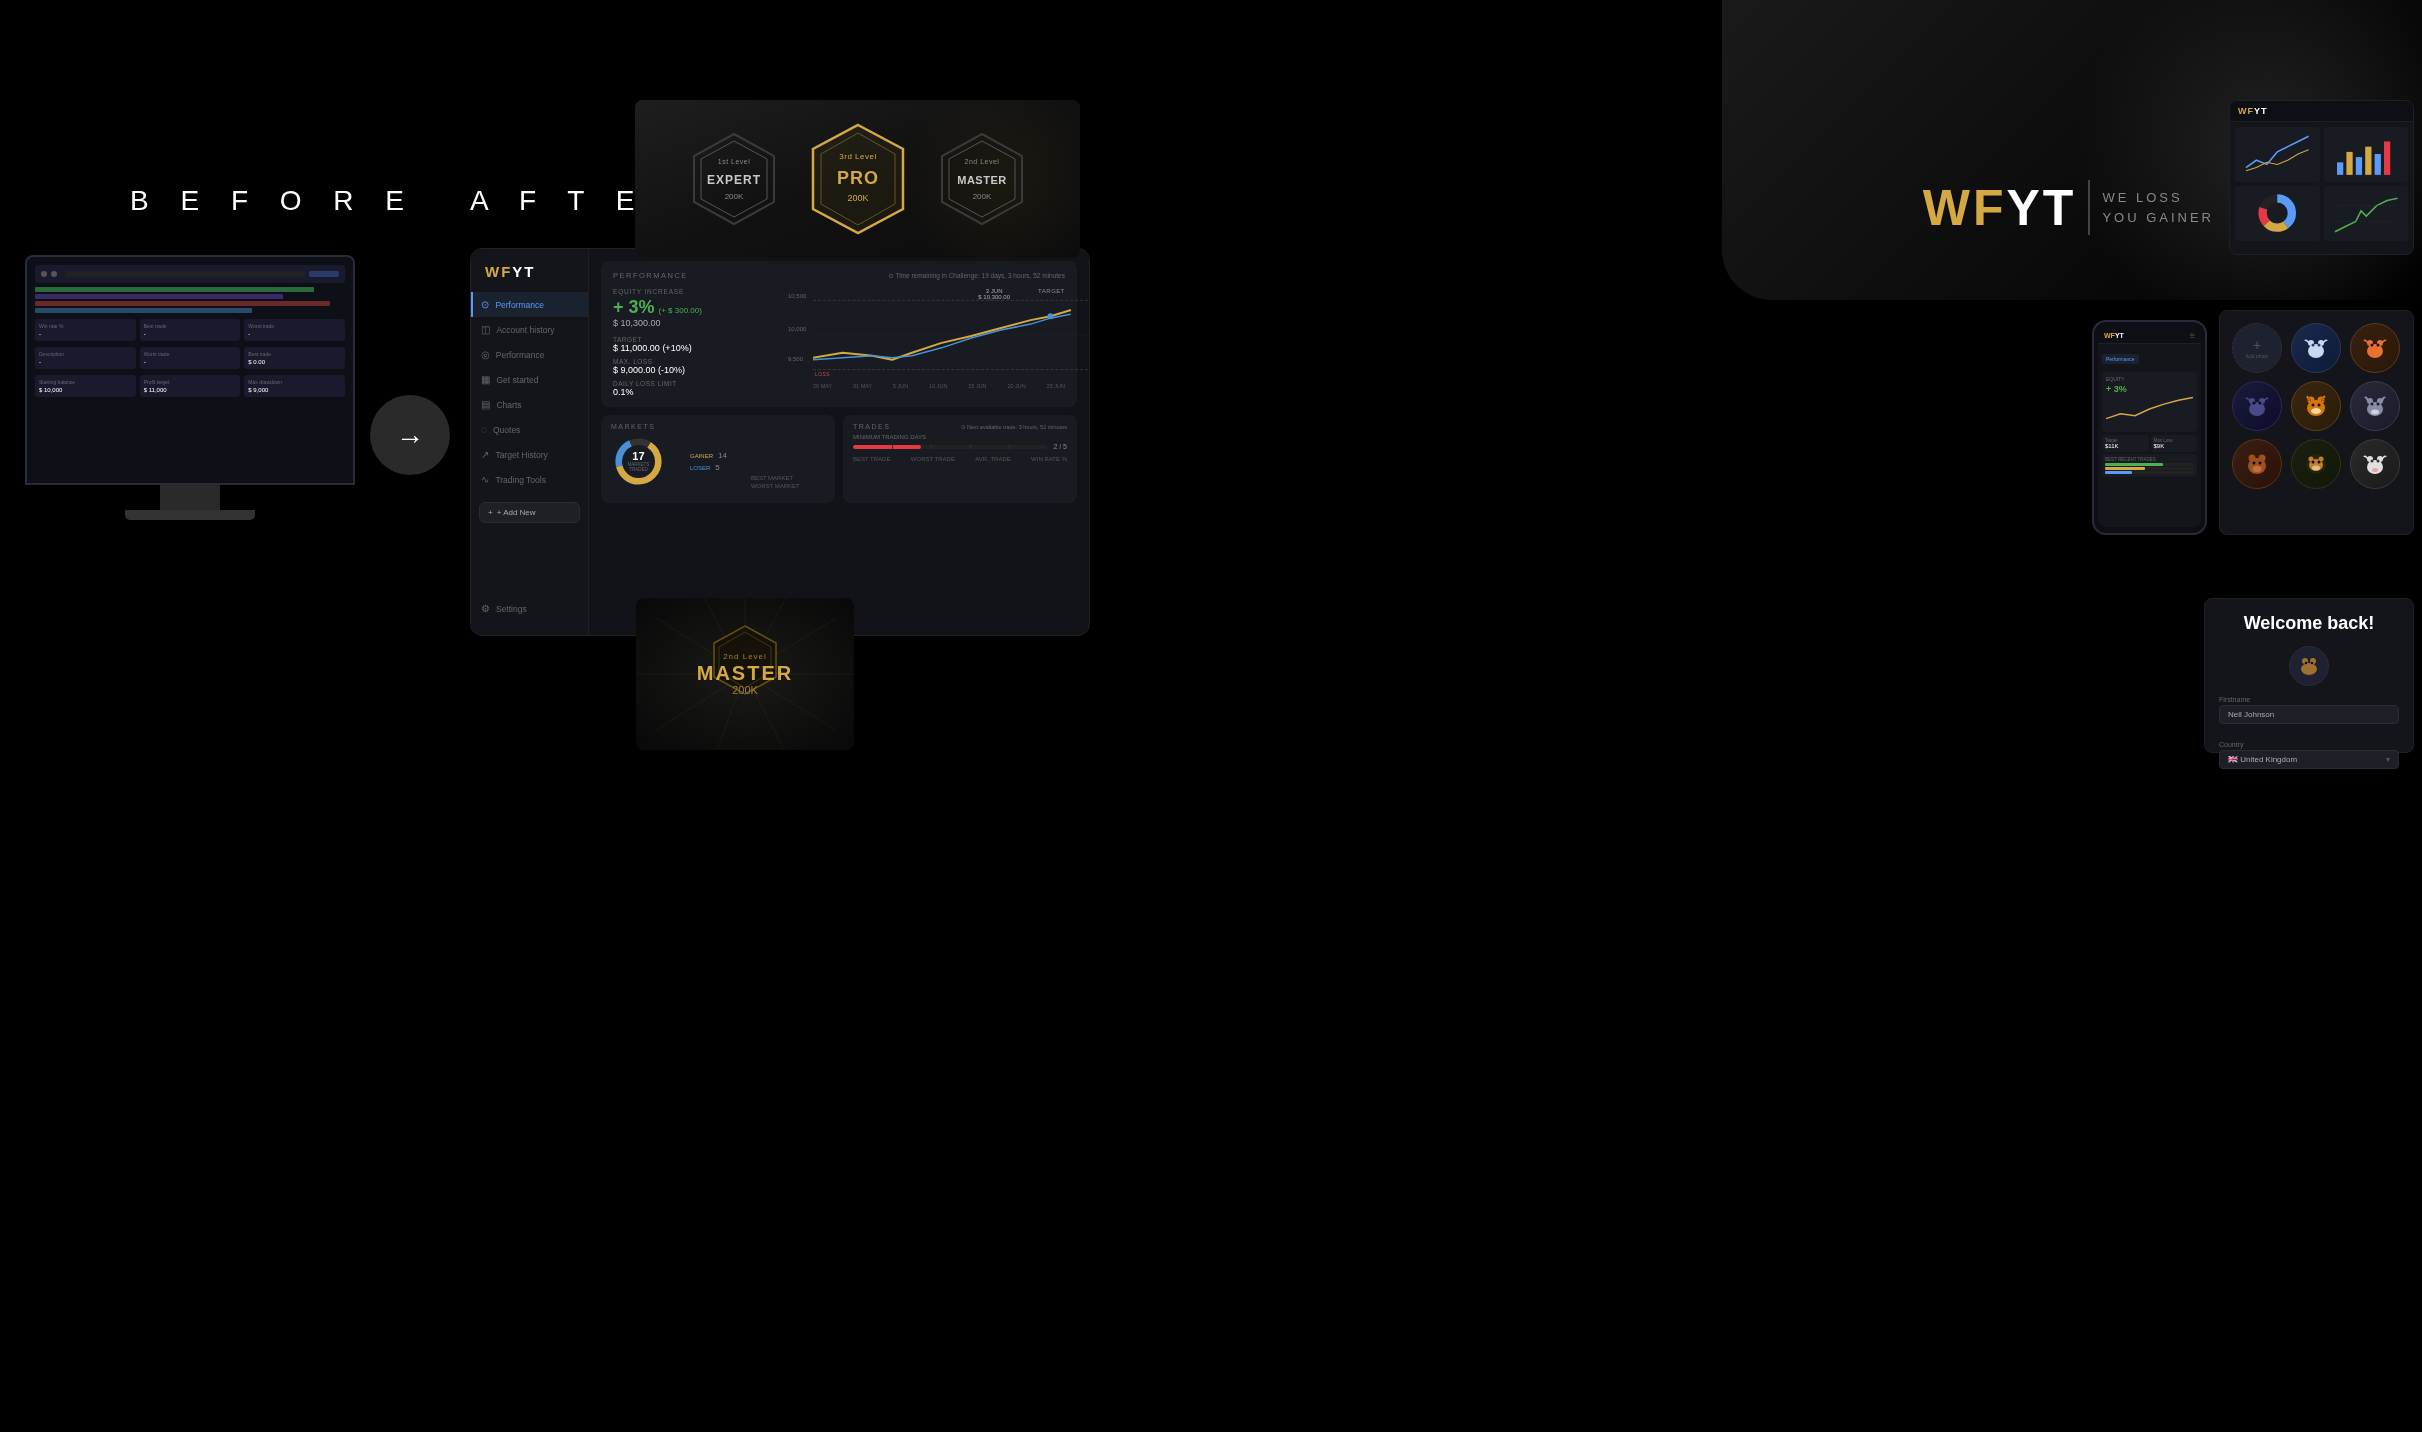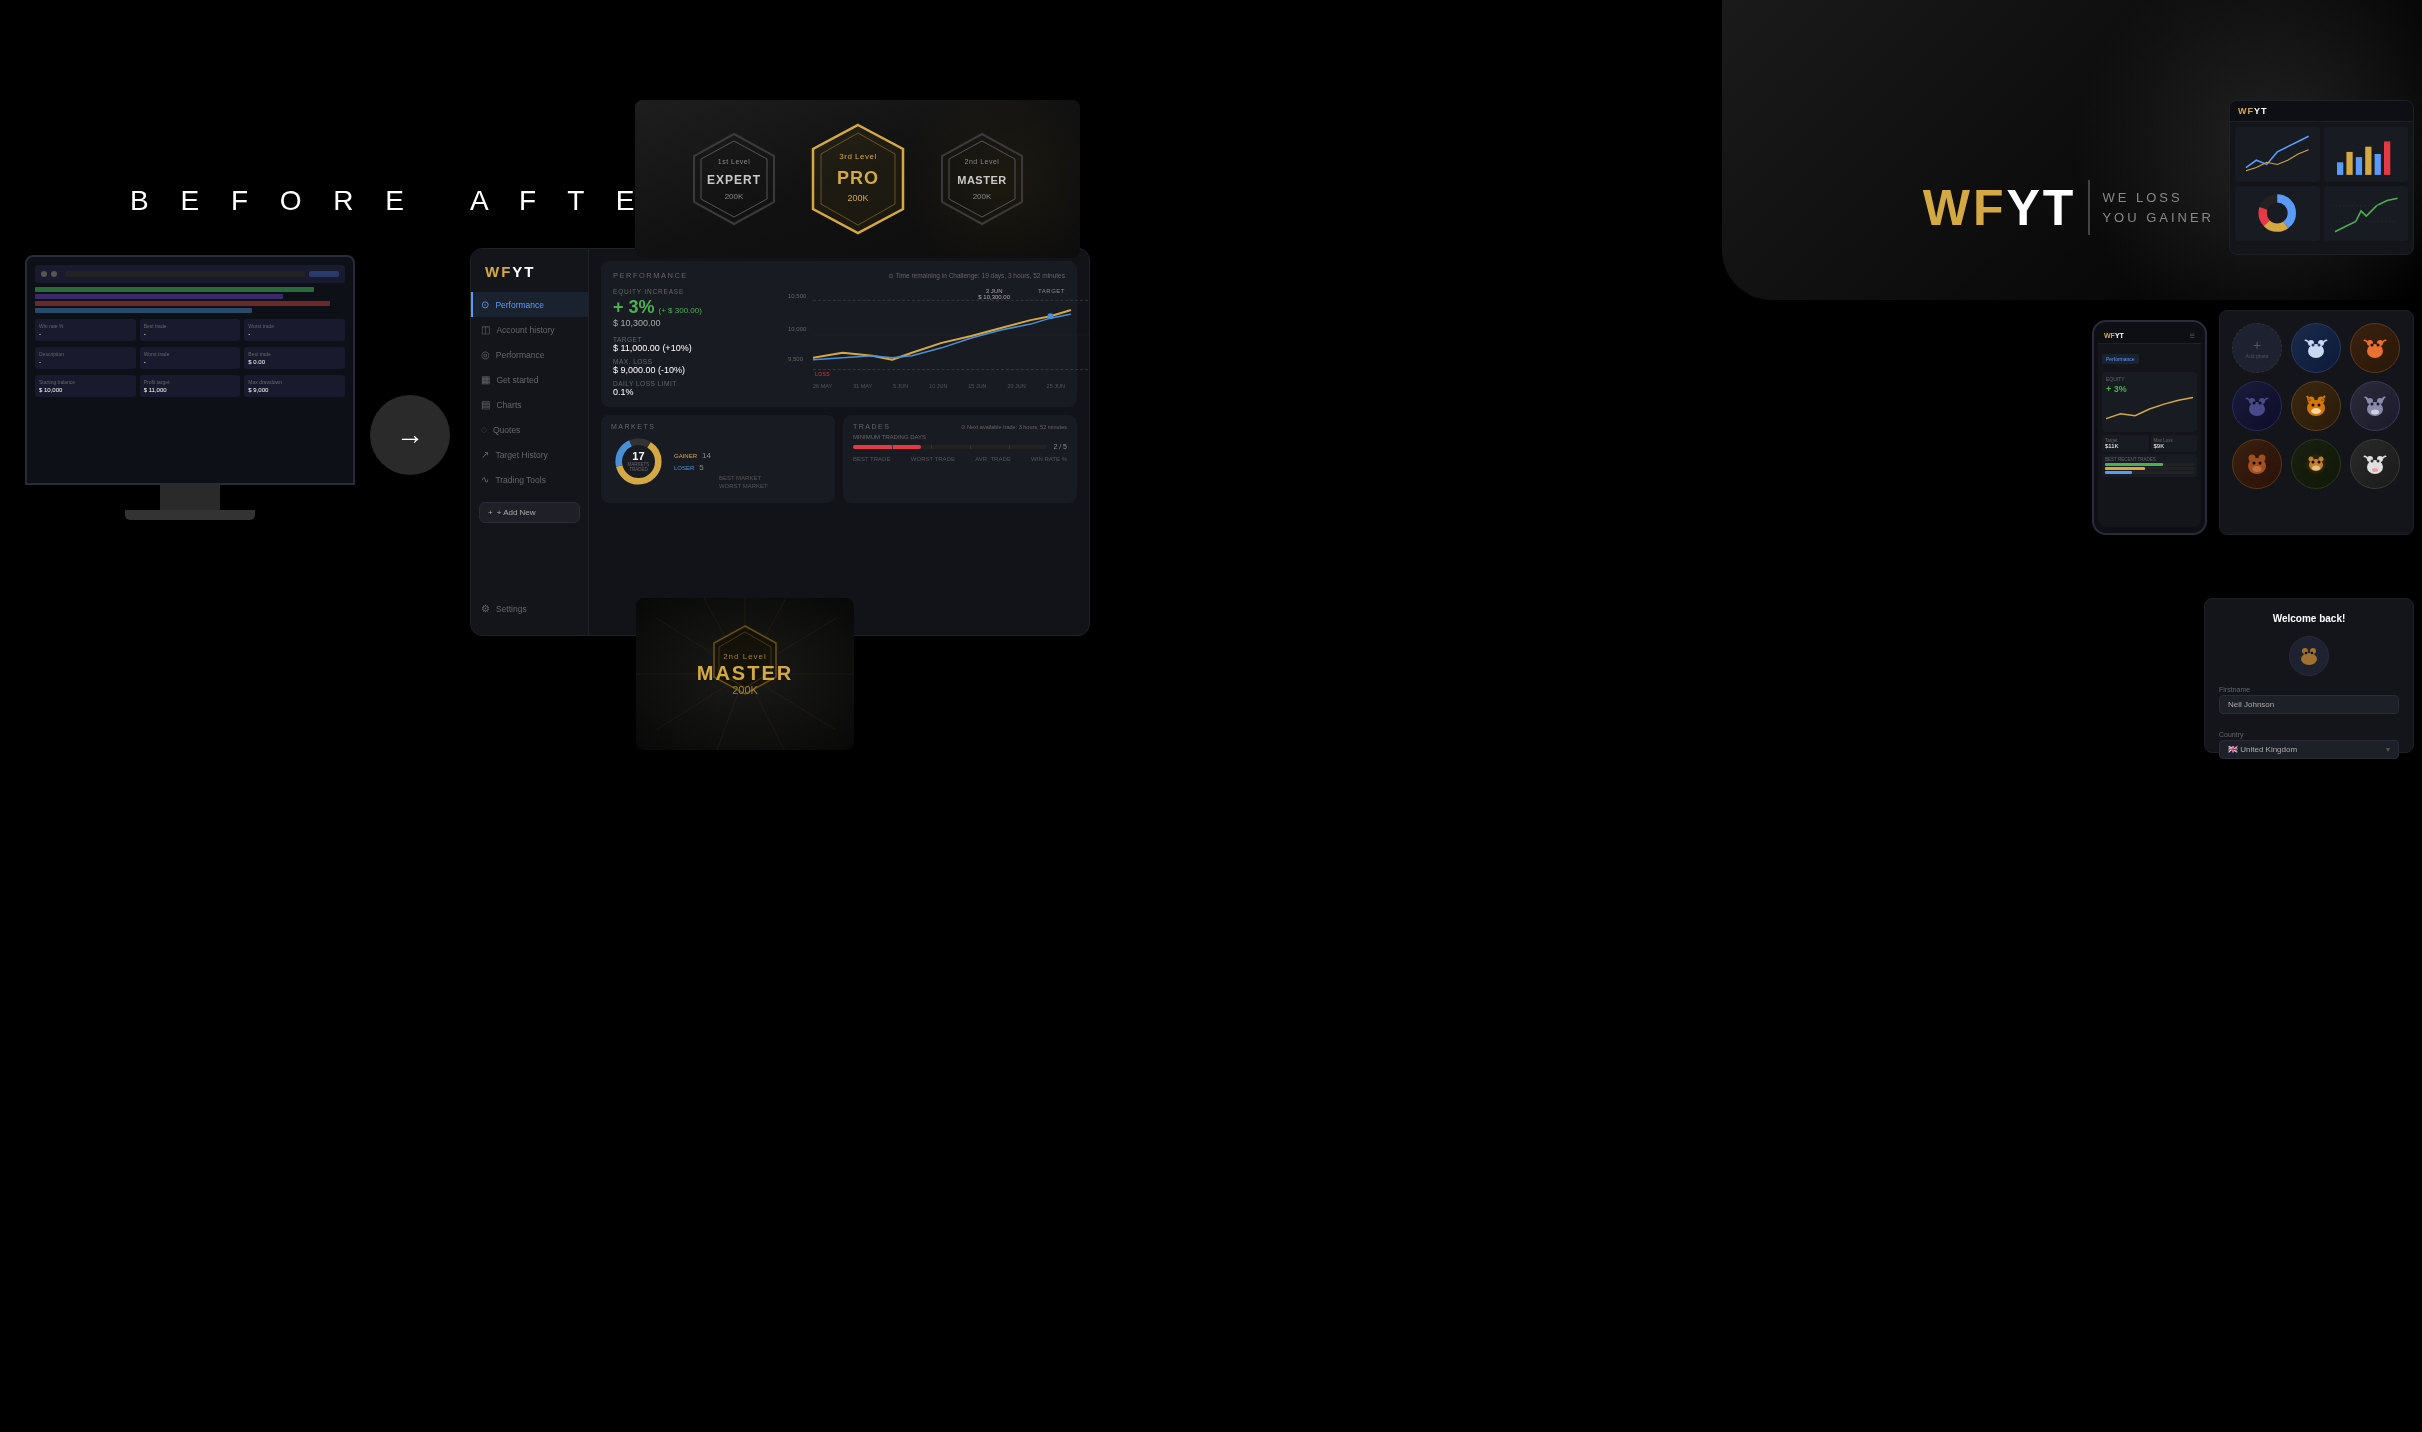--- a/index.html
+++ b/index.html
@@ -228,21 +228,21 @@
             <span style="font-size:5.5px;color:#555;">25 JUN</span>
           </div>
         </div>
       </div>
     </div>
 
     <div style="display:flex;gap:8px;">
 
       <div style="flex:1;background:#181b22;border-radius:8px;padding:8px 10px;height:88px;overflow:hidden;">
         <div style="font-size:7px;color:#666;letter-spacing:1.5px;text-transform:uppercase;margin-bottom:4px;">MARKETS</div>
-        <div style="display:flex;align-items:center;gap:8px;">
+        <div style="display:flex;align-items:center;gap:24px;">
 
           <div style="position:relative;width:55px;height:55px;flex-shrink:0;">
             <svg viewBox="0 0 50 50" width="55" height="55">
               <circle cx="25" cy="25" r="18" fill="none" stroke="#222" stroke-width="6"></circle>
               <circle cx="25" cy="25" r="18" fill="none" stroke="#d4a843" stroke-width="6" stroke-dasharray="70 43" stroke-dashoffset="-10" transform="rotate(-90 25 25)"></circle>
               <circle cx="25" cy="25" r="18" fill="none" stroke="#4a90d9" stroke-width="6" stroke-dasharray="25 88" stroke-dashoffset="-80" transform="rotate(-90 25 25)"></circle>
               <circle cx="25" cy="25" r="18" fill="none" stroke="#333" stroke-width="6" stroke-dasharray="18 95" stroke-dashoffset="-105" transform="rotate(-90 25 25)"></circle>
             </svg>
             <div style="position:absolute;top:50%;left:50%;transform:translate(-50%,-50%);text-align:center;">
               <div style="font-size:11px;color:#fff;font-weight:700;line-height:1;">17</div>
@@ -578,21 +578,21 @@
     <polygon points="109,34 135,49 135,74 109,90 83,74 83,49" fill="none" stroke="rgba(212,168,67,0.3)" stroke-width="0.8"></polygon>
   </svg>
   <div style="position:relative;z-index:1;text-align:center;">
     <div style="font-size:8px;color:#a08030;letter-spacing:1px;margin-bottom:2px;">2nd Level</div>
     <div style="font-size:20px;font-weight:900;color:#d4a843;letter-spacing:2px;line-height:1;">MASTER</div>
     <div style="font-size:11px;color:#a08030;margin-top:1px;">200K</div>
   </div>
 </div>
 
 <div style="position:absolute;right:8px;top:598px;width:210px;height:155px;background:#13151a;border-radius:8px;padding:14px;border:1px solid #1e2028;">
-  <div style="font-size:10px;font-weight:700;color:#fff;text-align:center;margin-bottom:12px;">Welcome back!</div>
+  <div style="font-size:18px;font-weight:700;color:#fff;text-align:center;margin-bottom:12px;">Welcome back!</div>
 
   <div style="width:40px;height:40px;border-radius:50%;background:#1e2230;margin:0 auto 10px;display:flex;align-items:center;justify-content:center;border:1px solid #2a2a3a;">
     <svg width="28" height="28" viewBox="0 0 28 28">
       <ellipse cx="14" cy="17" rx="8" ry="6" fill="#a07030"></ellipse>
       <circle cx="10" cy="9" r="3" fill="#a07030"></circle>
       <circle cx="18" cy="9" r="3" fill="#a07030"></circle>
       <circle cx="11" cy="11" r="1.2" fill="#0a0500"></circle>
       <circle cx="17" cy="11" r="1.2" fill="#0a0500"></circle>
     </svg>
   </div>

